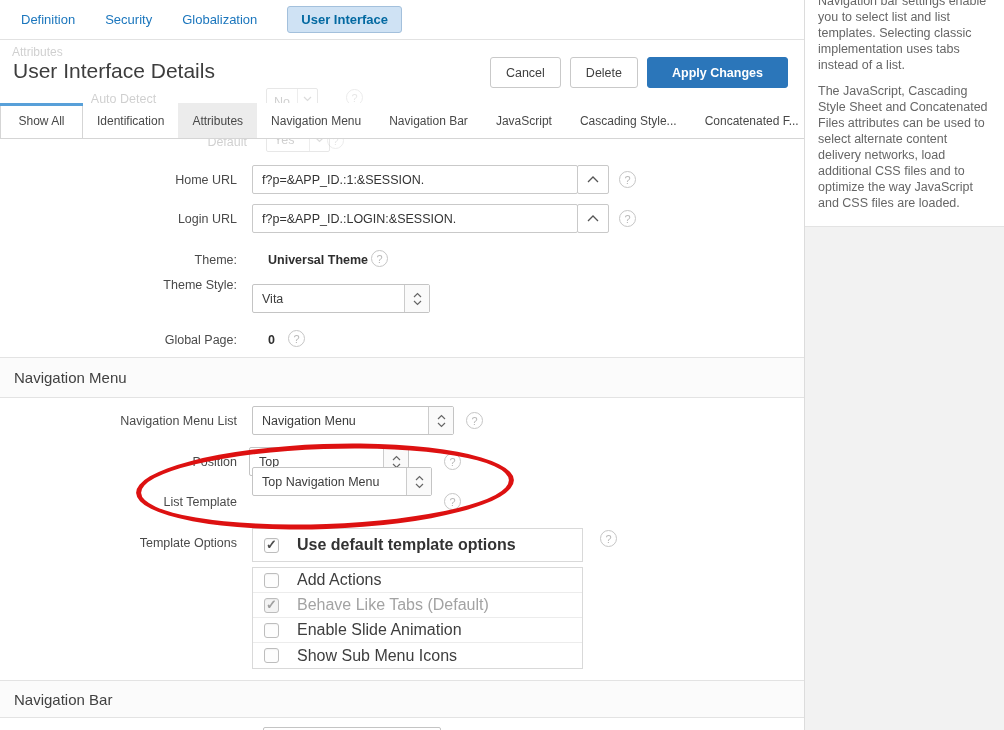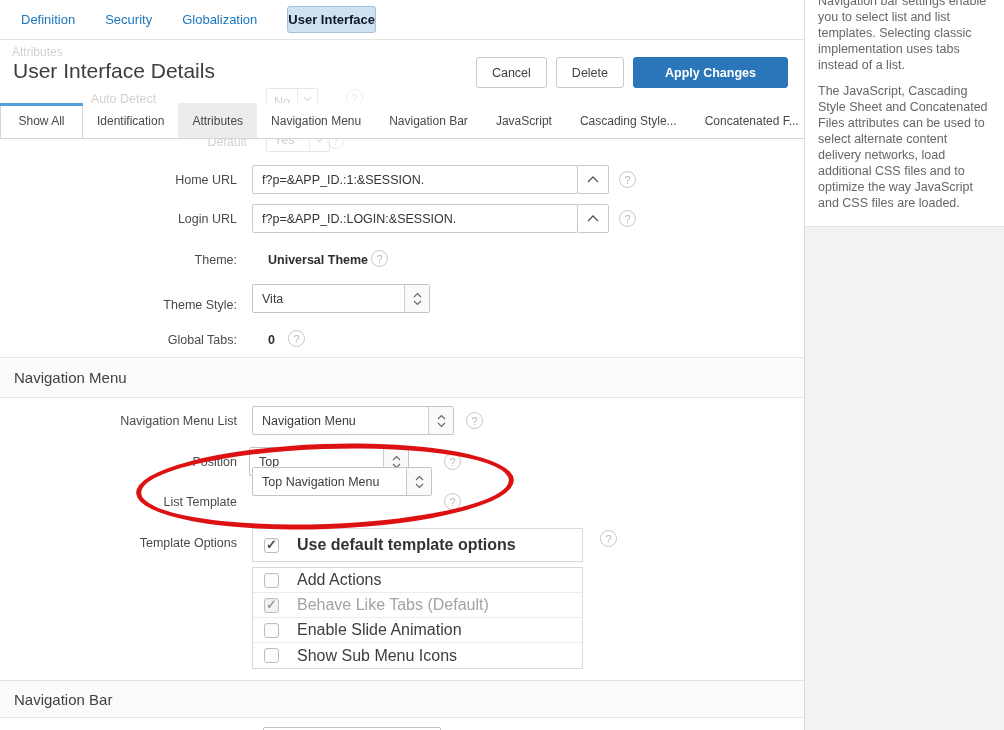--- a/index.html
+++ b/index.html
@@ -4,40 +4,40 @@
 <style>
   *{box-sizing:border-box;margin:0;padding:0}
   html,body{background:#fff}
   body{font-family:"Liberation Sans",sans-serif;-webkit-font-smoothing:antialiased}
   .screen{position:relative;width:1004px;height:730px;overflow:hidden;background:#fff}
 
   
   .topbar{position:absolute;left:0;top:0;width:804px;height:40px;background:#fff;
           border-bottom:1px solid #e2e2e2;display:flex;align-items:center;padding-left:21px;z-index:4}
   .toplink{color:#1b76bd;font-size:13px;margin-right:30px;cursor:pointer;white-space:nowrap}
-  .toptab-selected{background:#cfe2f4;border:1px solid #a3c0dc;border-radius:3px;color:#0f172a;
-          font-weight:bold;font-size:13px;padding:5px 0;white-space:nowrap}
+  .toptab-selected{background:#cfe2f4;border:1px solid #a3c0dc;border-radius:3px;color:#0369a1;
+          font-weight:bold;font-size:13px;padding:5px 13px;white-space:nowrap}
 
   
   .header{position:absolute;left:0;top:40px;width:804px;height:63px;background:#fff;z-index:4}
   .page-title{position:absolute;left:13px;top:19px;font-size:21px;font-weight:400;color:#3d3d3d}
   .ghost{color:#8a8a8a;opacity:.4}
   .ghost-breadcrumb{position:absolute;left:12px;top:5px;font-size:12px}
   .ghost-autodetect{position:absolute;left:0;top:52px;width:247px;text-align:center;font-size:12.5px}
   .ghost-ad-select{position:absolute;left:266px;top:48px;width:52px;height:22px;border:1px solid #bbb;
           border-radius:2px;display:flex;align-items:flex-end;opacity:.35}
   .ghost-ad-select .t{flex:1;padding-left:7px;font-size:12.5px;color:#777}
   .ghost-ad-select .s{width:20px;align-self:stretch;border-left:1px solid #ccc;display:flex;align-items:center;justify-content:center}
   .ghost-help{position:absolute;width:17px;height:17px;border:1px solid #c6c6c6;border-radius:50%;
           color:#b9b9b9;font-size:11px;display:flex;align-items:center;justify-content:center;opacity:.35}
   .ghost-help::before{content:"?"}
   .header-buttons{position:absolute;top:17px;right:16px;display:flex;gap:9px}
   .btn{height:31px;padding:0 15px;background:#fff;border:1px solid #c9c9c9;border-radius:3px;
        font-size:12.5px;color:#3f3f3f;cursor:pointer;font-family:"Liberation Sans",sans-serif}
-  .btn-hot{background:#2b76ba;border-color:#2b76ba;color:#fff;font-weight:bold;padding:0 31px}
+  .btn-hot{background:#2b76ba;border-color:#2b76ba;color:#fff;font-weight:bold;padding:0 24px}
 
   
   .subtabs{position:absolute;left:0;top:103px;width:804px;height:36px;background:#fff;
            border-bottom:1px solid #d5d5d5;display:flex;z-index:5;overflow:hidden}
   .subtab{display:flex;align-items:center;justify-content:center;padding:0 14px;font-size:12px;
           color:#484848;position:relative;white-space:nowrap;cursor:pointer}
   .subtab.active{width:83px;flex:none;background:#fff;border-left:1px solid #d5d5d5;border-right:1px solid #d5d5d5;
           margin-bottom:-1px;border-bottom:1px solid #fff}
   .subtab.active::before{content:"";position:absolute;left:-1px;right:-1px;top:0;height:3px;background:#58a0d9}
   .subtab.grey{background:#ececec}
@@ -171,32 +171,32 @@
           <path d="M1 6 L6 1 L11 6" fill="none" stroke="#555" stroke-width="1.3"></path>
         </svg>
     </span>
   </div>
   <span class="help" style="left:619px;top:210px"></span>
 
   <div class="flabel short" style="top:251px">Theme:</div>
   <span class="value-bold" style="left:268px;top:251px">Universal Theme</span>
   <span class="help" style="left:371px;top:250px"></span>
 
-  <div class="flabel" style="top:291px">Theme Style:</div>
+  <div class="flabel" style="top:271px">Theme Style:</div>
   <div class="selectbox" style="left:252px;top:284px;width:178px">
     <span class="sel-text">Vita</span>
     <span class="sel-spin">
       <svg width="9" height="16" viewBox="0 0 9 16">
           <path d="M1 6 L4.5 2.5 L8 6" fill="none" stroke="#666" stroke-width="1.2"></path>
           <path d="M1 10 L4.5 13.5 L8 10" fill="none" stroke="#666" stroke-width="1.2"></path>
         </svg>
     </span>
   </div>
 
-  <div class="flabel short" style="top:331px">Global Tabs:</div>
+  <div class="flabel short" style="top:331px">Global Page:</div>
   <span class="value-bold" style="left:268px;top:331px">0</span>
   <span class="help" style="left:288px;top:330px"></span>
 
   <div class="section-band" style="top:357px;height:41px">
     <span>Navigation Menu</span>
   </div>
 
   <div class="flabel" style="top:407px">Navigation Menu List</div>
   <div class="selectbox" style="left:252px;top:406px;width:202px">
     <span class="sel-text">Navigation Menu</span>

